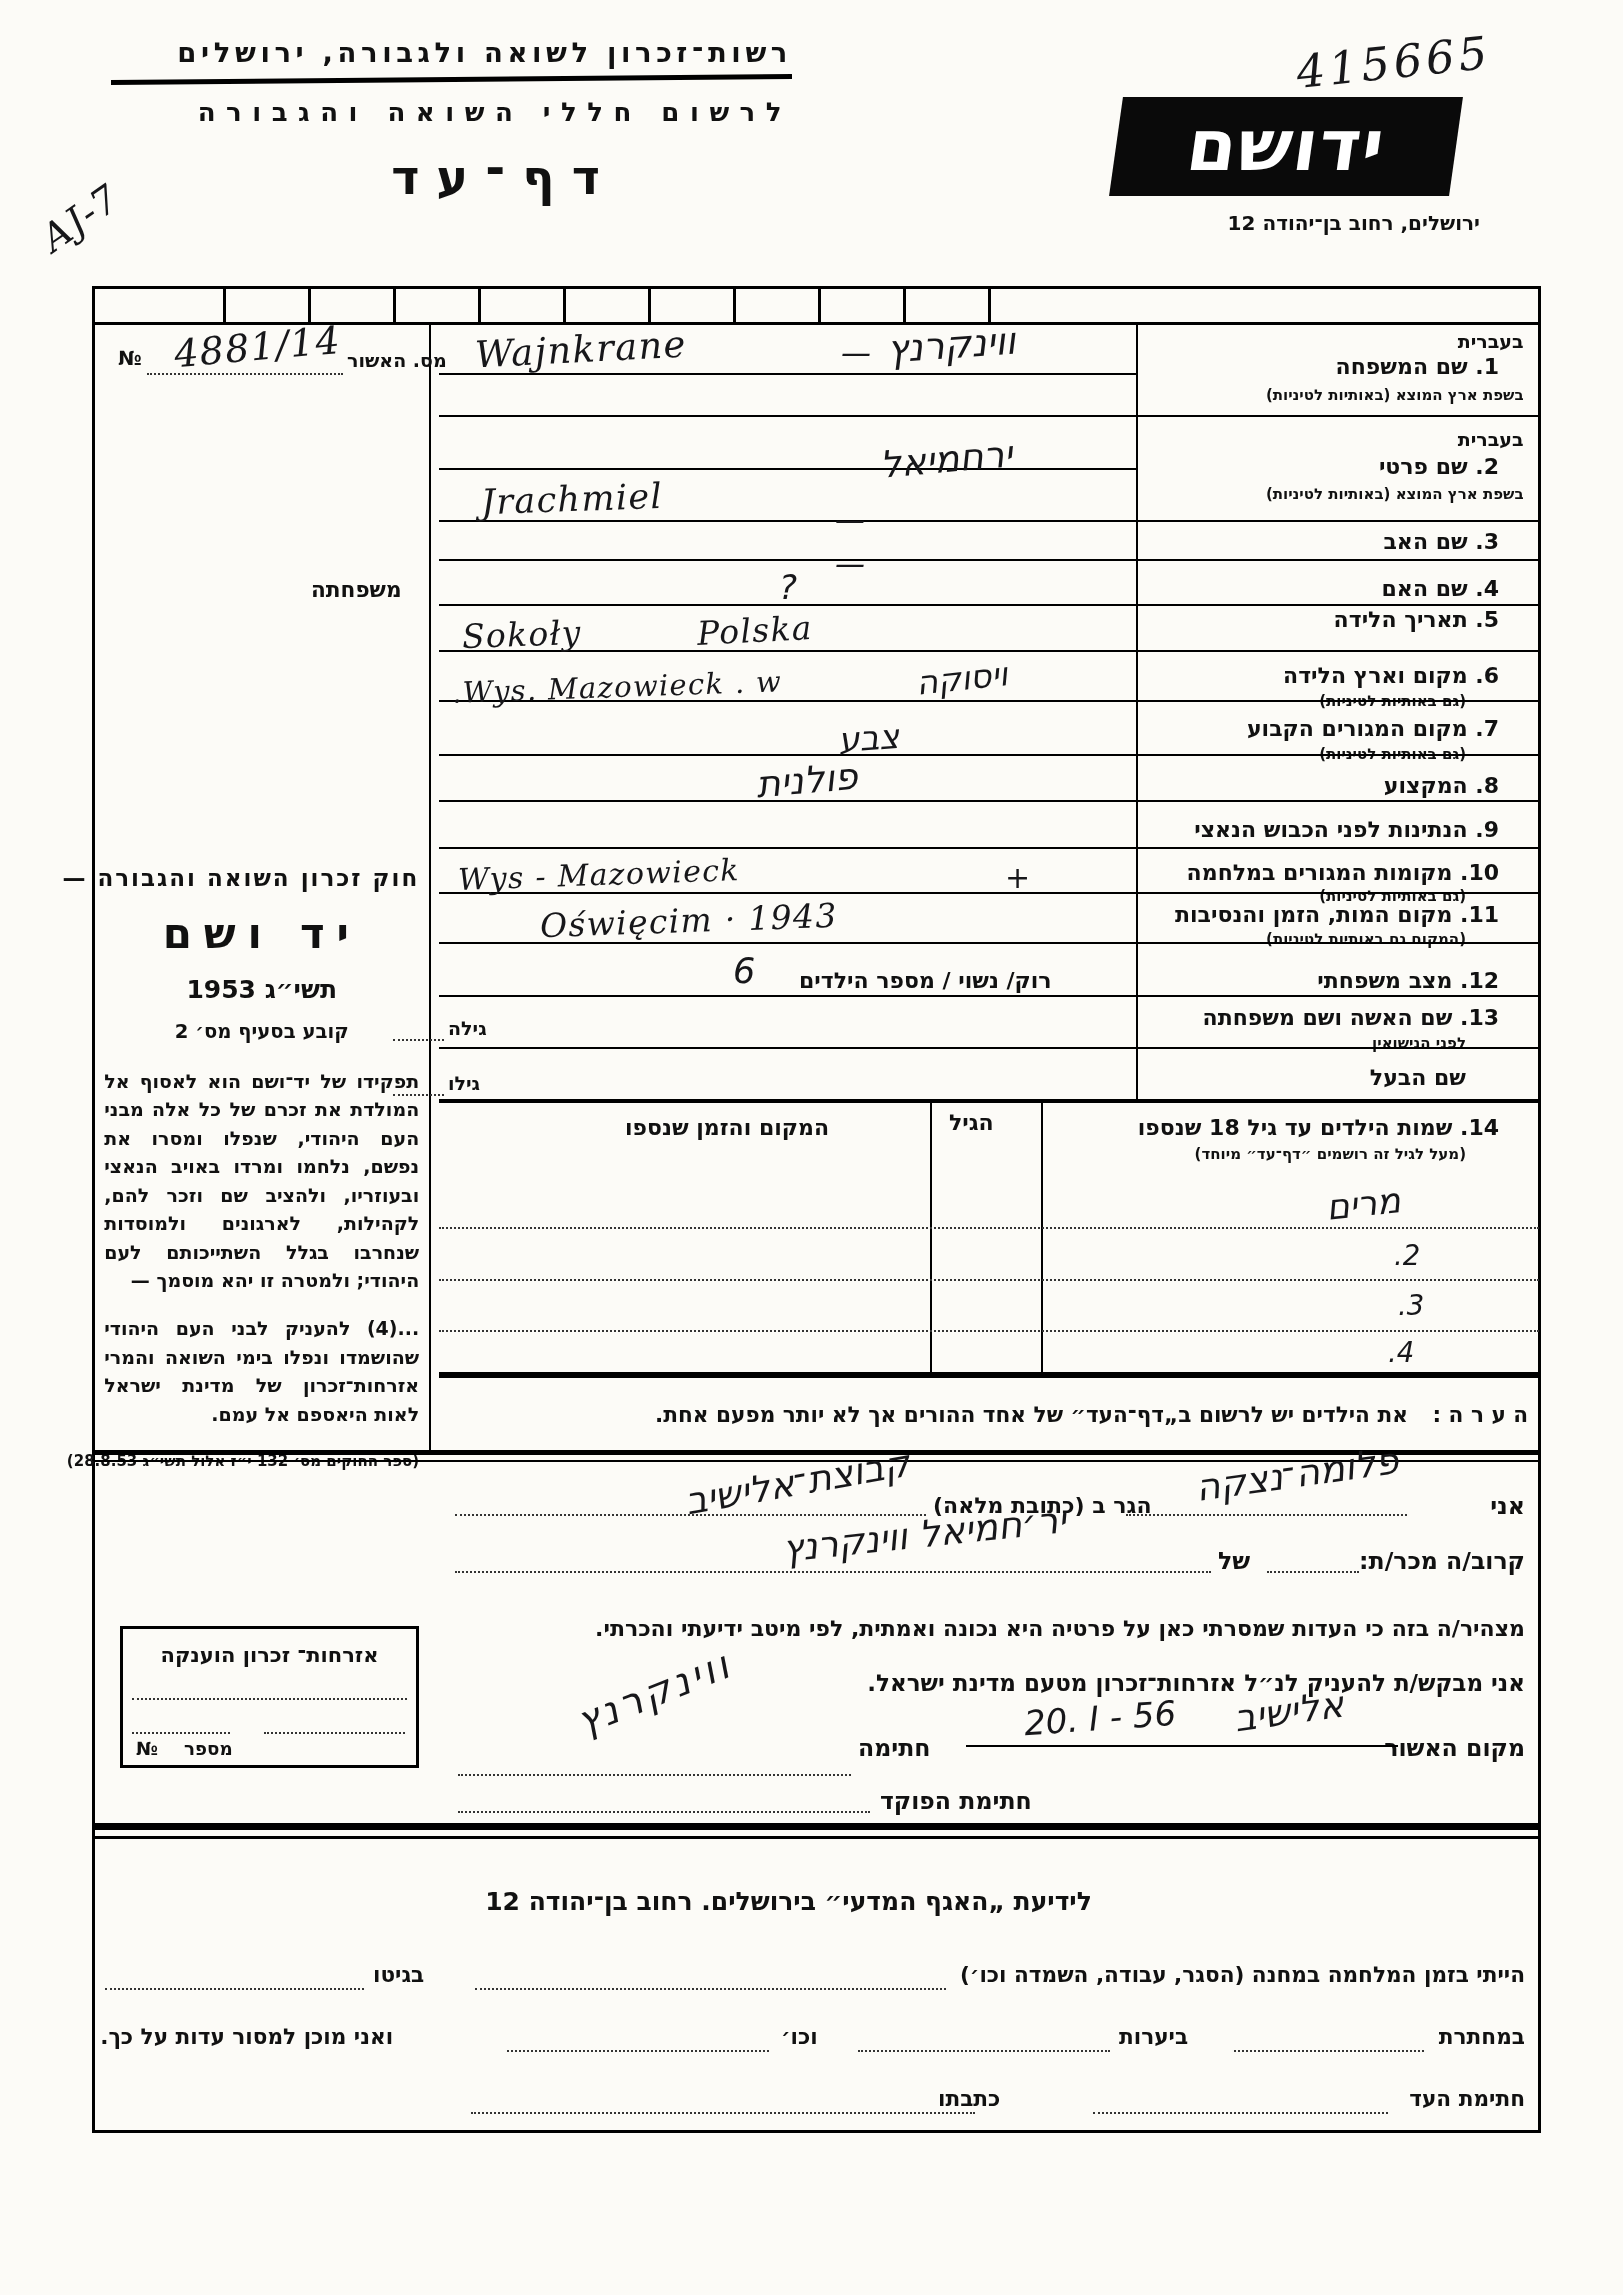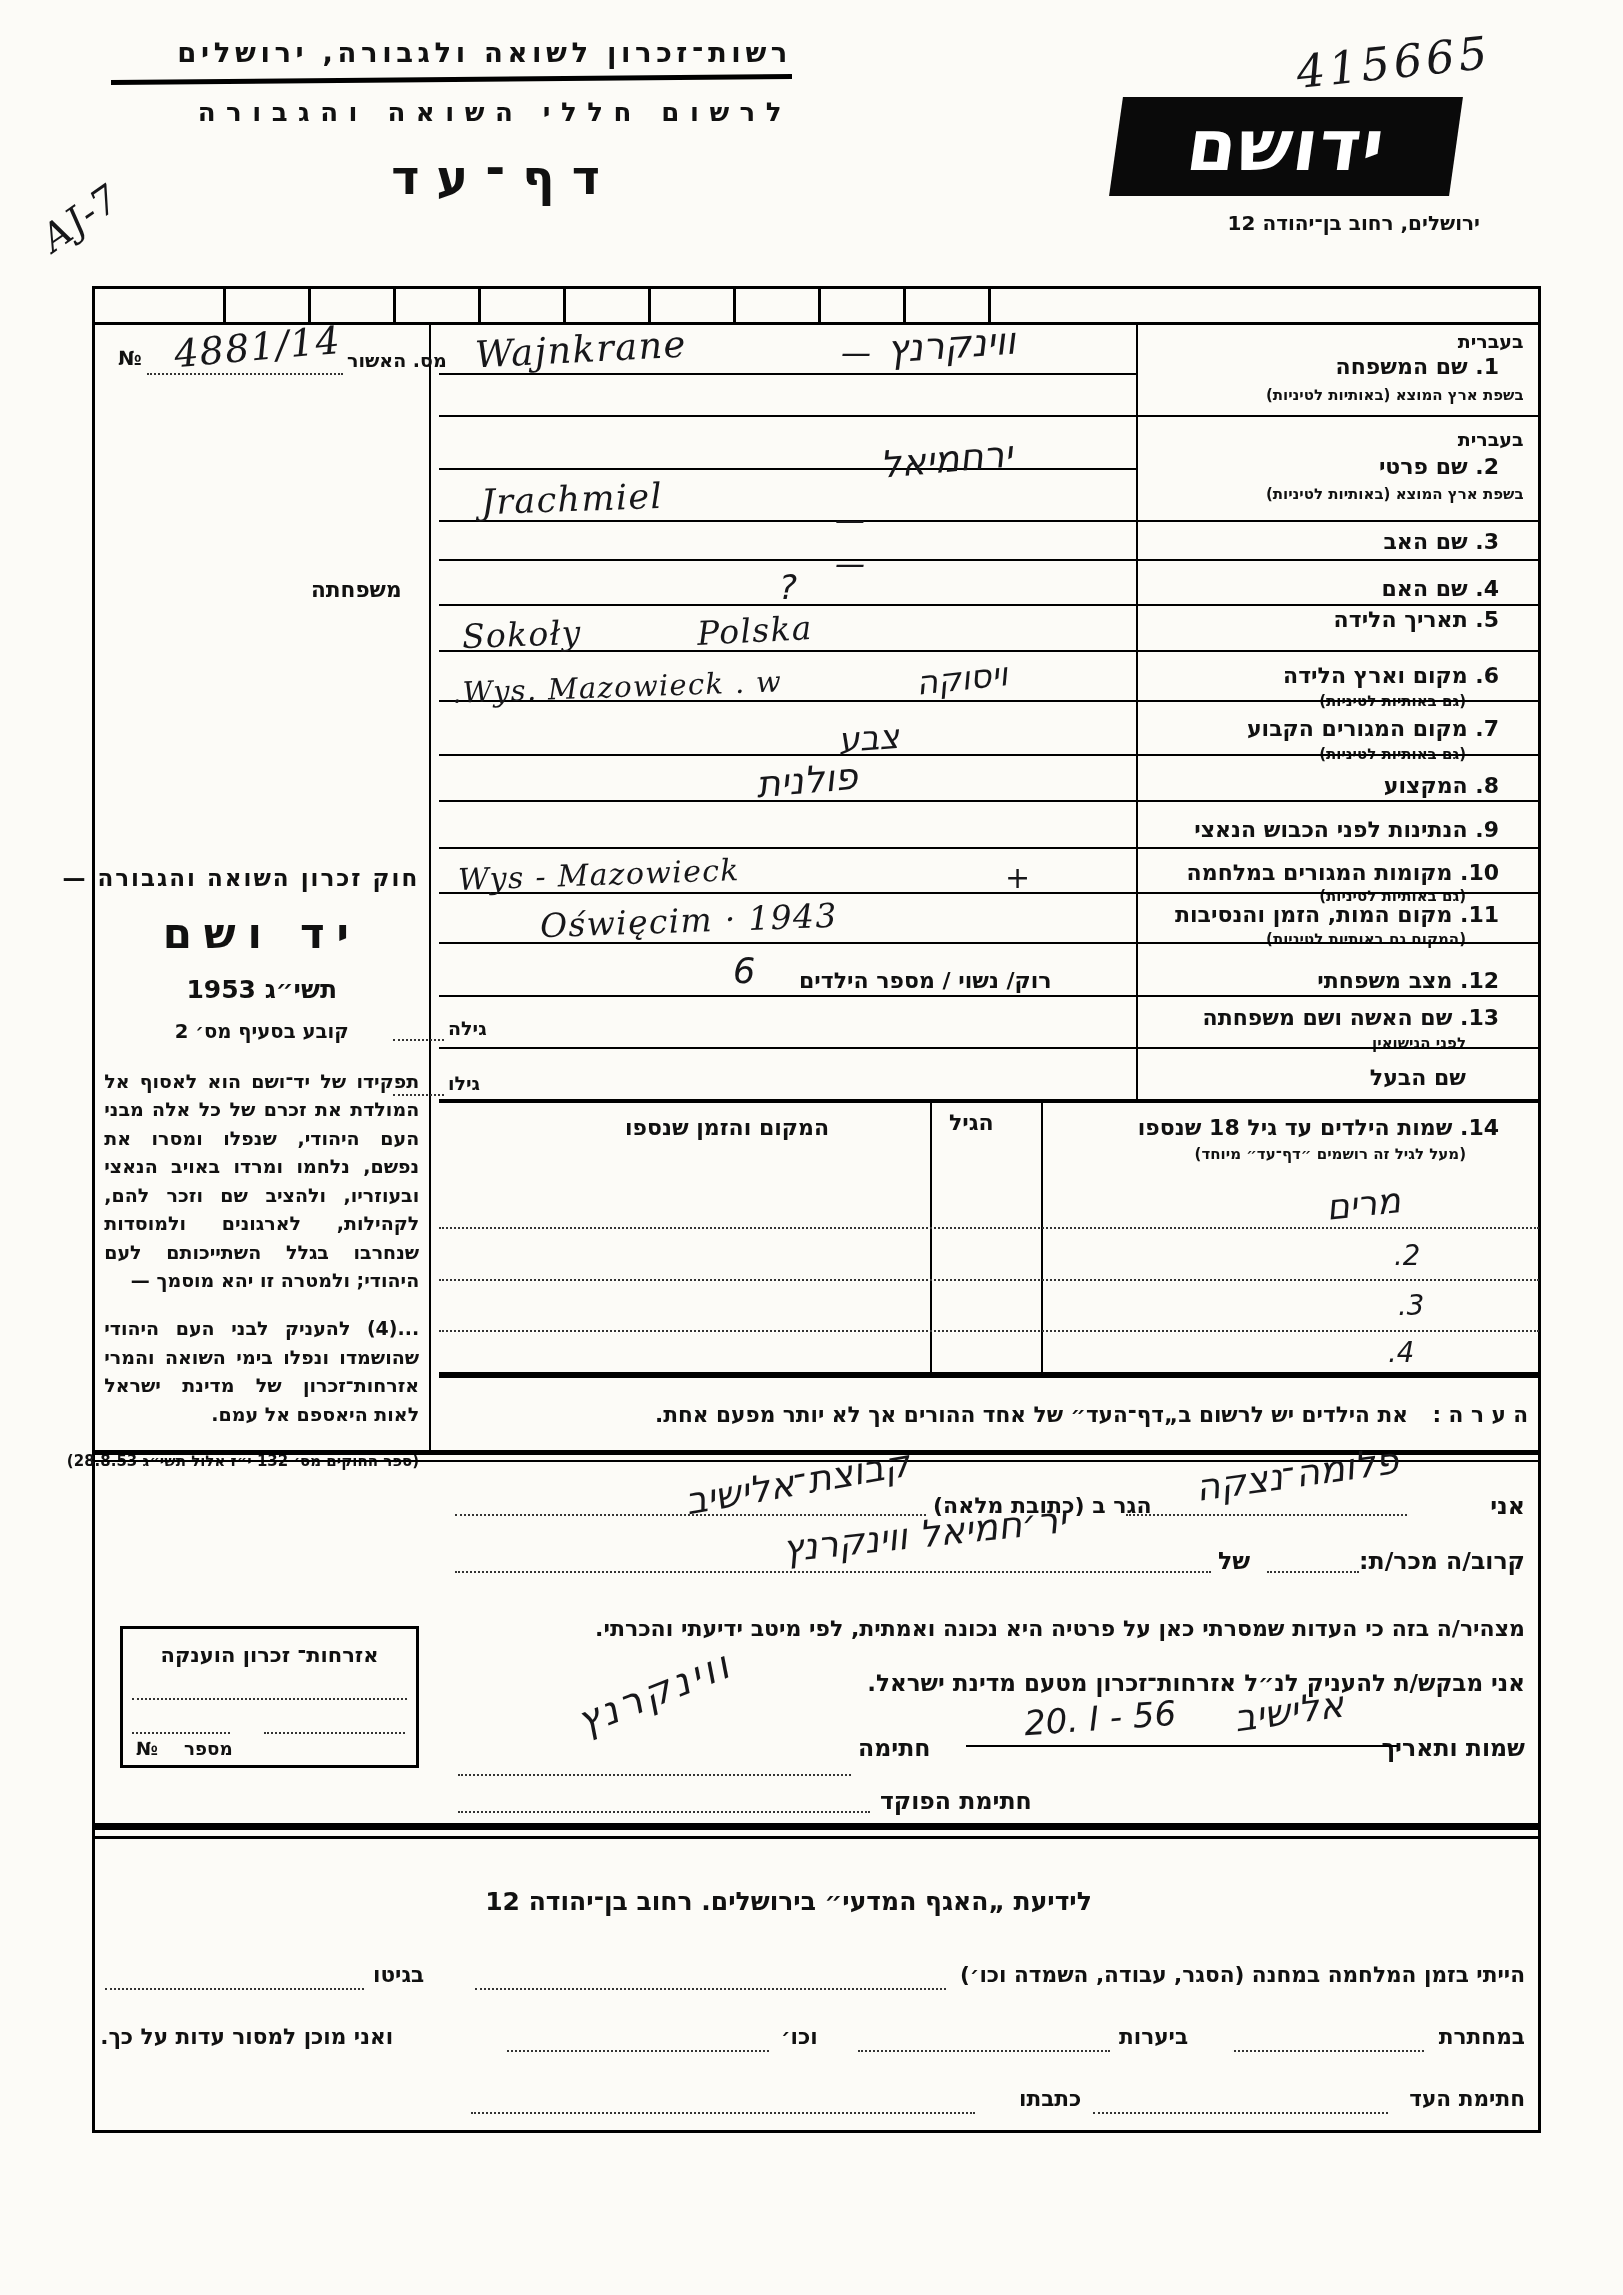--- a/index.html
+++ b/index.html
@@ -181,21 +181,21 @@
 
     <div class="abs lbl" style="right:13px;top:1258px;font-size:23.6px;">קרוב/ה מכר/ת:</div>
     <div class="abs dot" style="left:1172px;top:1282px;width:92px;"></div>
     <div class="abs lbl" style="left:1123px;top:1258px;font-size:23.6px;">של</div>
     <div class="abs hw" style="left:687px;top:1224px;font-size:37px;transform:rotate(-6deg);">יר׳חמיאל ווינקרנץ</div>
     <div class="abs dot" style="left:360px;top:1282px;width:756px;"></div>
 
     <div class="abs rtl nw" style="right:13px;top:1327px;font-size:22px;font-weight:bold;">מצהיר/ה בזה כי העדות שמסרתי כאן על פרטיה היא נכונה ואמתית, לפי מיטב ידיעתי והכרתי.</div>
     <div class="abs rtl nw" style="right:13px;top:1381px;font-size:23px;font-weight:bold;">אני מבקש/ת להעניק לנ״ל אזרחות־זכרון מטעם מדינת ישראל.</div>
 
-    <div class="abs lbl" style="right:13px;top:1445px;font-size:23.6px;">שמות ותאריך</div>
+    <div class="abs lbl" style="right:13px;top:1445px;font-size:23.6px;">מקום האשור</div>
     <div class="abs hw" style="left:1139px;top:1401px;font-size:37px;transform:rotate(-8deg);">אלישיב</div>
     <div class="abs hw" style="left:929px;top:1409px;font-size:34px;transform:rotate(-4deg);direction:ltr;">20. I - 56</div>
     <div class="abs line" style="left:871px;top:1456px;width:432px;border-top-width:2.6px;"></div>
     <div class="abs lbl" style="left:763px;top:1445px;font-size:23.6px;">חתימה</div>
     <div class="abs hw" style="left:478px;top:1381px;font-size:39px;transform:rotate(-22deg);letter-spacing:3.9px;">ווינקרנץ</div>
     <div class="abs dot" style="left:363px;top:1485px;width:393px;"></div>
 
     <div class="abs lbl" style="left:785px;top:1498px;font-size:23.6px;">חתימת הפוקד</div>
     <div class="abs dot" style="left:363px;top:1522px;width:412px;"></div>
 
@@ -222,18 +222,18 @@
     <div class="abs lbl" style="right:13px;top:1735px;font-size:21.6px;">במחתרת</div>
     <div class="abs dot" style="left:1139px;top:1761px;width:190px;"></div>
     <div class="abs lbl" style="left:1024px;top:1735px;font-size:21.6px;">ביערות</div>
     <div class="abs dot" style="left:763px;top:1761px;width:252px;"></div>
     <div class="abs lbl" style="left:686px;top:1735px;font-size:21.6px;">וכו׳</div>
     <div class="abs dot" style="left:412px;top:1761px;width:262px;"></div>
     <div class="abs lbl" style="left:5.2px;top:1735px;font-size:21.6px;">ואני מוכן למסור עדות על כך.</div>
 
     <div class="abs lbl" style="right:13px;top:1797px;font-size:21.6px;">חתימת העד</div>
     <div class="abs dot" style="left:998px;top:1823px;width:295px;"></div>
-    <div class="abs lbl" style="left:924px;top:1797px;font-size:21.6px;">כתבתו</div>
+    <div class="abs lbl" style="left:843px;top:1797px;font-size:21.6px;">כתבתו</div>
     <div class="abs dot" style="left:376px;top:1823px;width:504px;"></div>
   </div>
 
 </div>
 
 
 </body></html>

